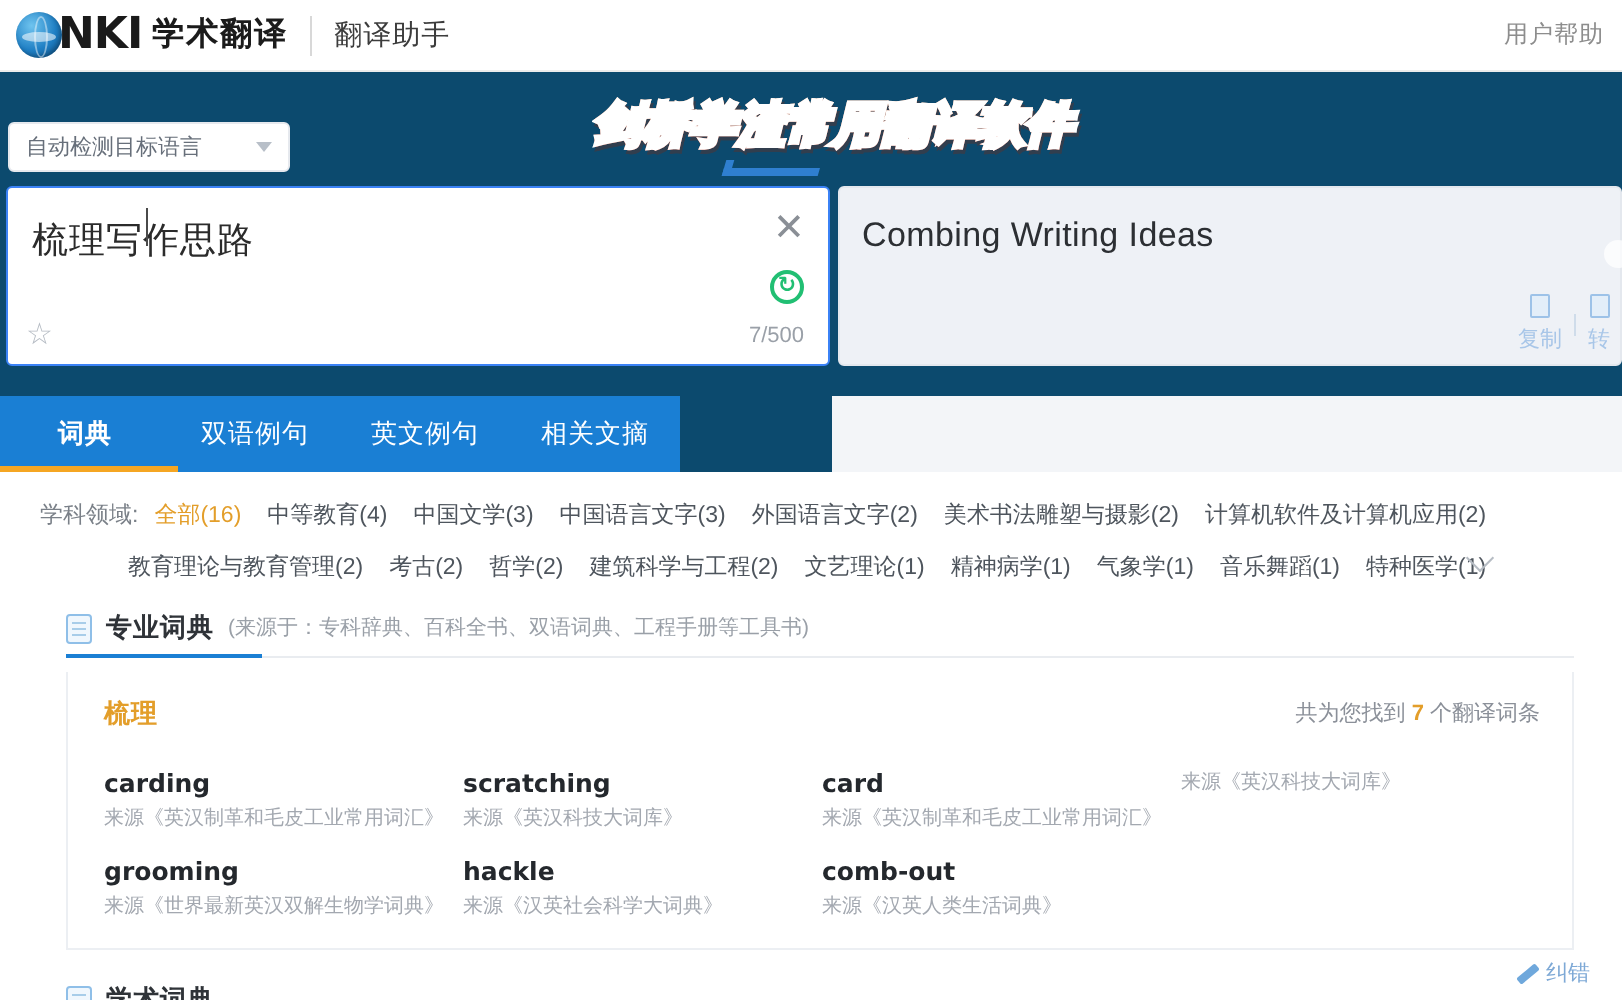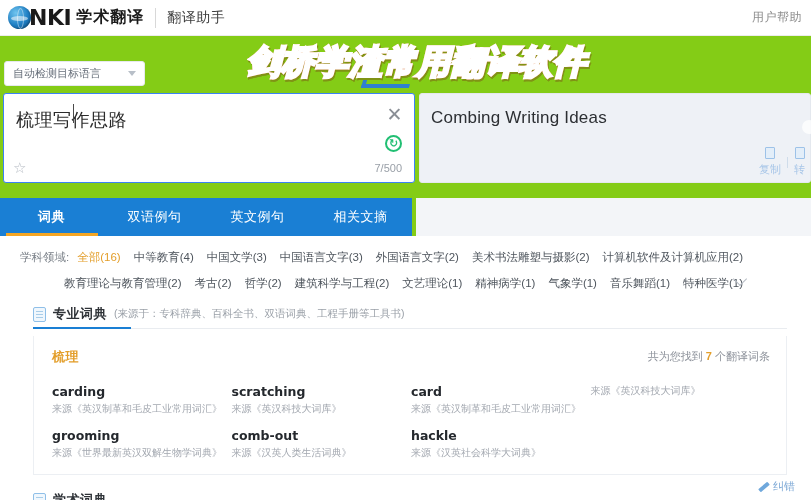--- a/index.html
+++ b/index.html
@@ -3,21 +3,21 @@
 <meta charset="utf-8">
 <style>
   * { box-sizing: border-box; margin: 0; padding: 0; }
   html, body {
     width: 811px; height: 500px;
     overflow: hidden;
     background: #f2f4f7;
     font-family: "Liberation Sans", "DejaVu Sans", sans-serif;
     -webkit-font-smoothing: antialiased;
   }
-  #app { position: relative; width: 811px; height: 500px; background: #84cc16; }
+  #app { position: relative; width: 811px; height: 500px; background: #0c4a6e; }
 
   
   .header {
     position: absolute; top: 0; left: 0; width: 811px; height: 36px;
     background: #ffffff; display: flex; align-items: center;
     border-bottom: 1px solid #ececec;
   }
   .brand { display: flex; align-items: center; padding-left: 8px; }
   .globe {
     width: 23px; height: 23px; border-radius: 50%;
@@ -51,21 +51,21 @@
   }
 
   
   .promo {
     position: absolute; left: 208px; top: 33px;
     width: 418px; height: 58px; pointer-events: none;
     display: flex; align-items: center; justify-content: center;
   }
   .promo span {
     font-family: Liberation Serif, serif;
-    font-size: 33px; font-weight: 700; font-style: italic;
+    font-size: 23px; font-weight: 700; font-style: italic;
     letter-spacing: 1px;
     background: linear-gradient(180deg, #ffb38a 0%, #ff8a57 38%, #f1603c 72%, #d9452c 100%);
     -webkit-background-clip: text; background-clip: text;
     color: transparent;
     -webkit-text-stroke: 3px #ffffff;
     paint-order: stroke fill;
     filter: drop-shadow(1px 2px 0 rgba(120,40,20,.35));
     text-align: center;
   }
   .promo-underline {
@@ -148,21 +148,21 @@
   .sep-bar { width: 1px; height: 11px; background: #cfdcea; }
   .edge-circle {
     position: absolute; right: -6px; top: 26px;
     width: 14px; height: 14px; border-radius: 50%;
     background: #fff; opacity: .75;
   }
 
   
   .tabs {
     position: absolute; left: 0; top: 198px;
-    width: 412px; height: 38px; background: #1a7fd4;
+    width: 340px; height: 38px; background: #1a7fd4;
     display: flex; align-items: stretch;
   }
   .tab {
     flex: 1; display: flex; align-items: center; justify-content: center;
     font-size: 13px; color: #ffffff; cursor: pointer; position: relative;
     letter-spacing: .5px;
   }
   .tab.active { font-weight: 700; }
   .tab.active:after {
     content: ""; position: absolute; left: 50%; transform: translateX(-50%);
@@ -376,26 +376,26 @@
           <div class="src">来源《英汉制革和毛皮工业常用词汇》</div>
         </div>
         <div class="entry">
           <div class="src">来源《英汉科技大词库》</div>
         </div>
         <div class="entry">
           <div class="en">grooming</div>
           <div class="src">来源《世界最新英汉双解生物学词典》</div>
         </div>
         <div class="entry">
+          <div class="en">hackle</div>
+          <div class="src">来源《汉英社会科学大词典》</div>
+        </div>
+        <div class="entry">
           <div class="en">comb-out</div>
           <div class="src">来源《汉英人类生活词典》</div>
-        </div>
-        <div class="entry">
-          <div class="en">hackle</div>
-          <div class="src">来源《汉英社会科学大词典》</div>
         </div>
       </div>
     </div>
 
     <div class="sec-head sec2">
       <span class="sec-ico"></span>
       <span class="sec-title">学术词典</span>
 
     </div>
 

